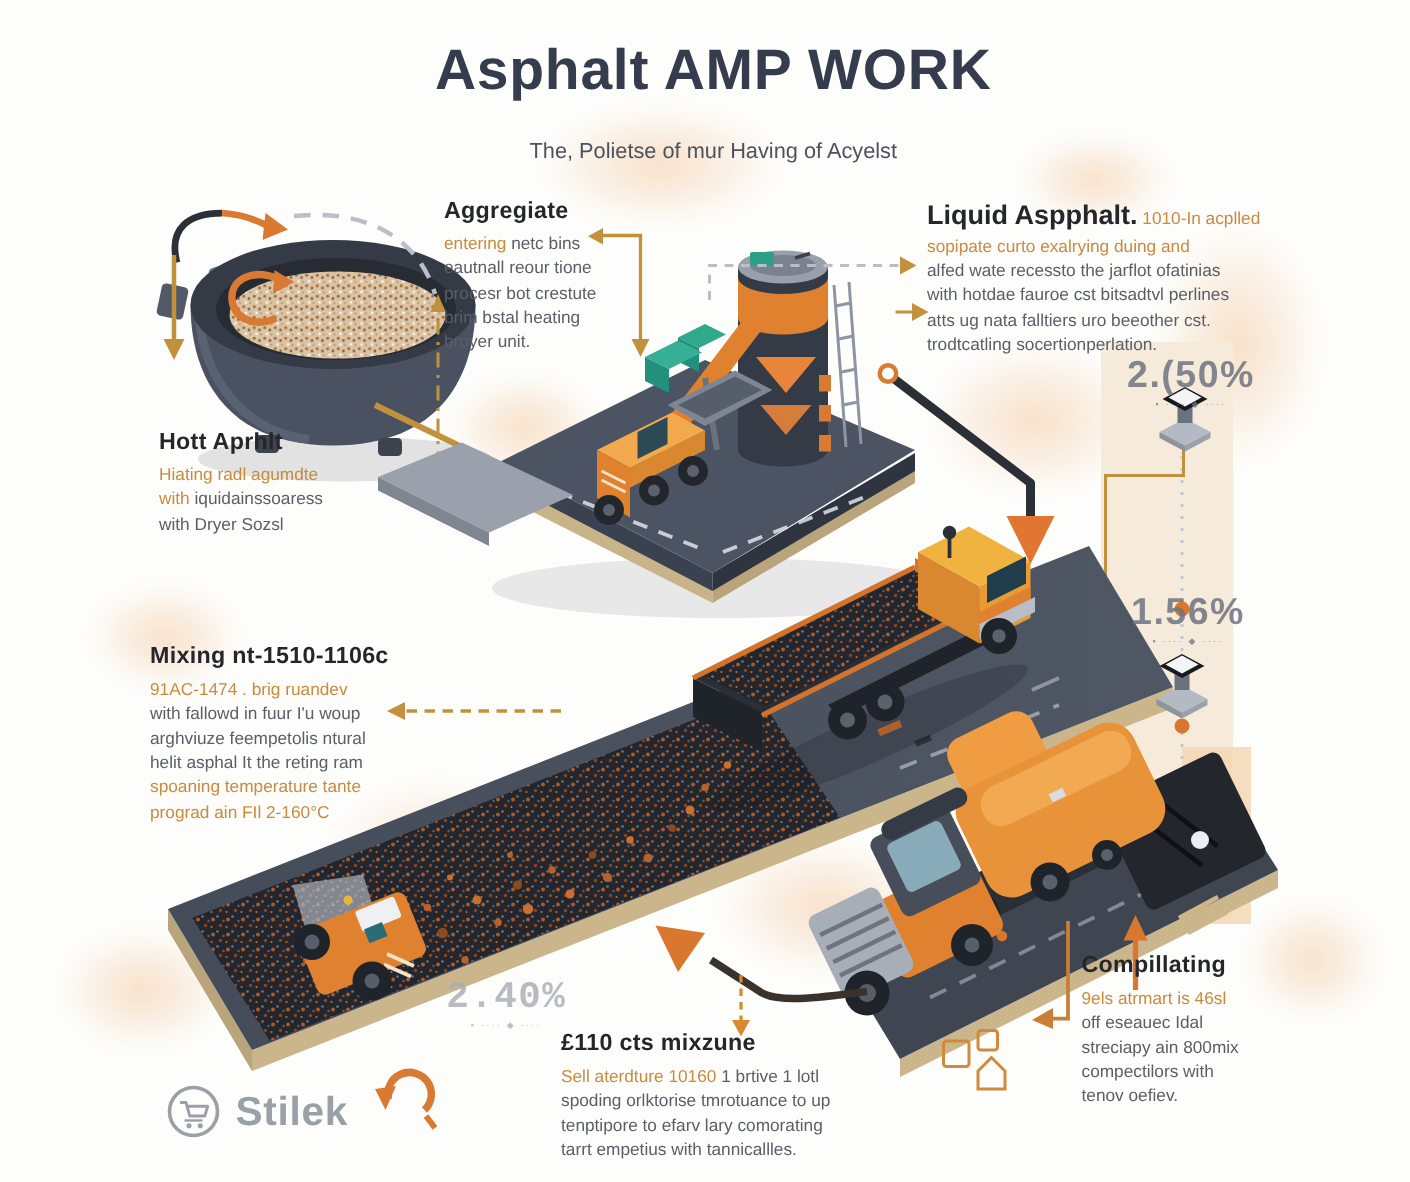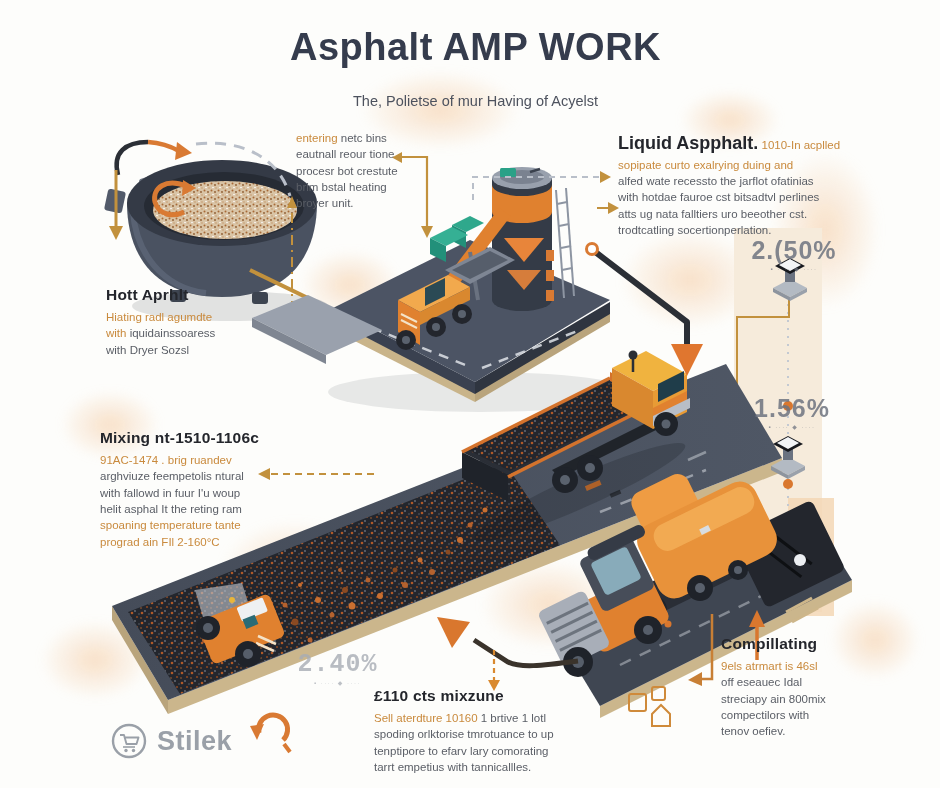--- a/index.html
+++ b/index.html
@@ -349,20 +349,21 @@
     <use href="#pedestal" x="790" y="278"></use>
     <use href="#pedestal" x="788" y="456"></use>
   </svg>
 
   <div class="hdr">
     <div class="h1">Asphalt AMP WORK</div>
     <div class="sub">The, Polietse of mur Having of Acyelst</div>
   </div>
 
   <div class="tb" style="left:296px;top:130px;width:155px;">
+    <div class="t">Aggregiate</div>
     <div>
         <div class="ln"><span class="seg o">entering</span><span class="seg d"> netc bins</span></div>
         <div class="ln"><span class="seg d">eautnall reour tione</span></div>
         <div class="ln"><span class="seg d">procesr bot crestute</span></div>
         <div class="ln"><span class="seg d">brim bstal heating</span></div>
         <div class="ln"><span class="seg d">broyer unit.</span></div>
       </div>
   </div>
 
   <div class="tb" style="left:618px;top:131px;width:232px;">
@@ -382,22 +383,22 @@
         <div class="ln"><span class="seg o">Hiating radl agumdte</span></div>
         <div class="ln"><span class="seg o">with </span><span class="seg d">iquidainssoaress</span></div>
         <div class="ln"><span class="seg d">with Dryer Sozsl</span></div>
       </div>
   </div>
 
   <div class="tb" style="left:100px;top:427px;width:218px;">
     <div class="t">Mixing nt-1510-1106c</div>
     <div>
         <div class="ln"><span class="seg o">91AC-1474 . brig ruandev</span></div>
+        <div class="ln"><span class="seg d">with fallowd in fuur I'u woup</span></div>
         <div class="ln"><span class="seg d">arghviuze feempetolis ntural</span></div>
-        <div class="ln"><span class="seg d">with fallowd in fuur I'u woup</span></div>
         <div class="ln"><span class="seg d">helit asphal It the reting ram</span></div>
         <div class="ln"><span class="seg o">spoaning temperature tante</span></div>
         <div class="ln"><span class="seg o">prograd ain FIl 2-160°C</span></div>
       </div>
   </div>
 
   <div class="tb" style="left:374px;top:685px;width:228px;">
     <div class="t">£110 cts mixzune</div>
     <div>
         <div class="ln"><span class="seg o">Sell aterdture 10160</span><span class="seg d"> 1 brtive 1 lotl</span></div>

